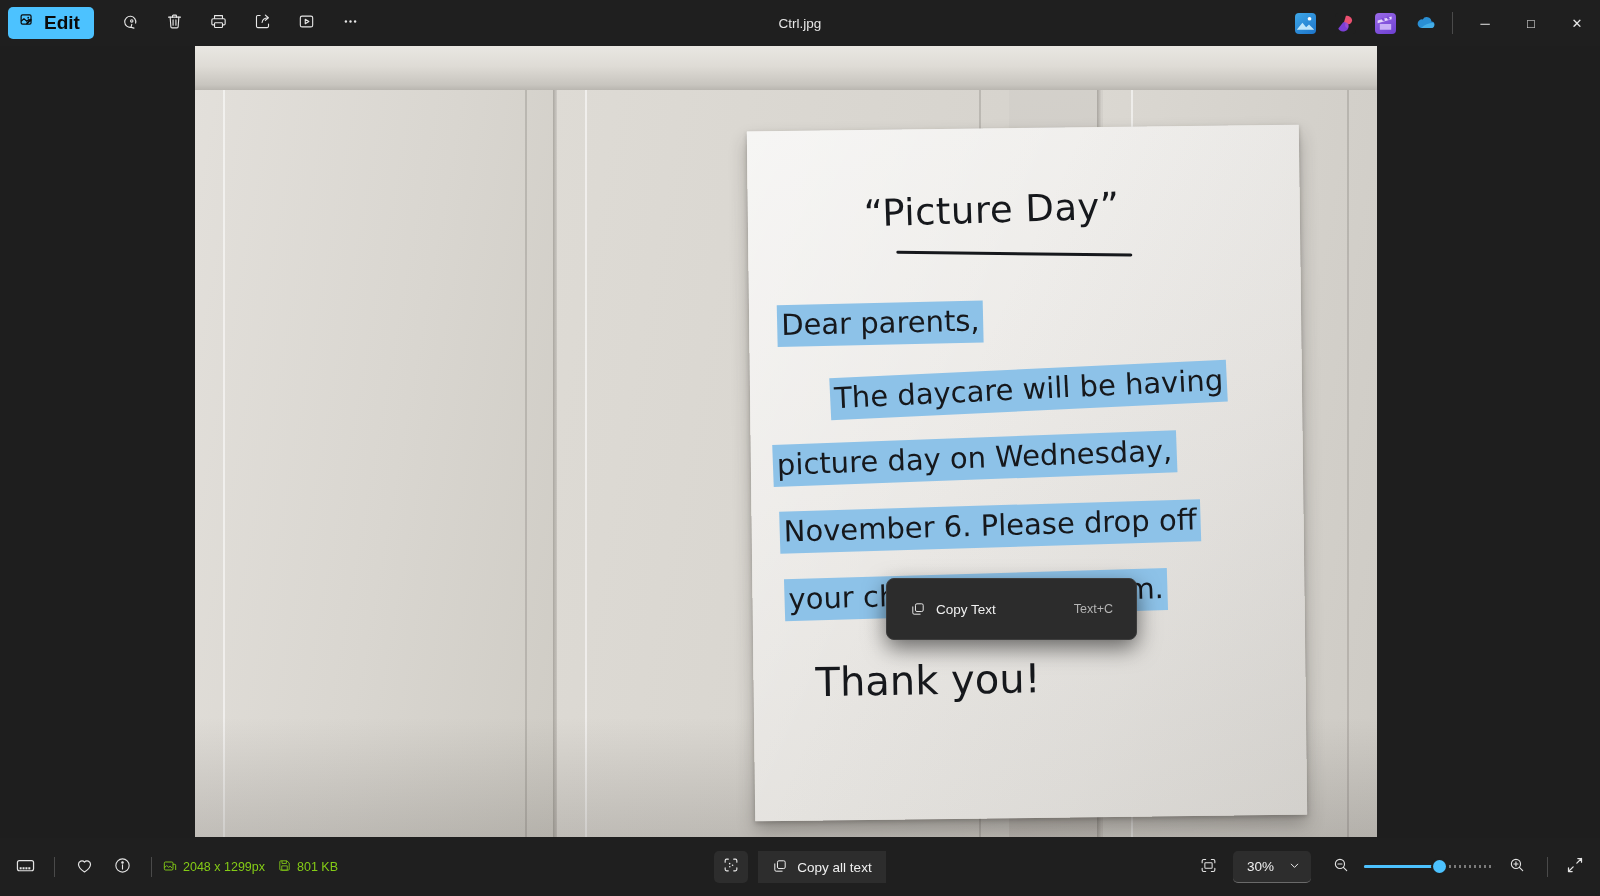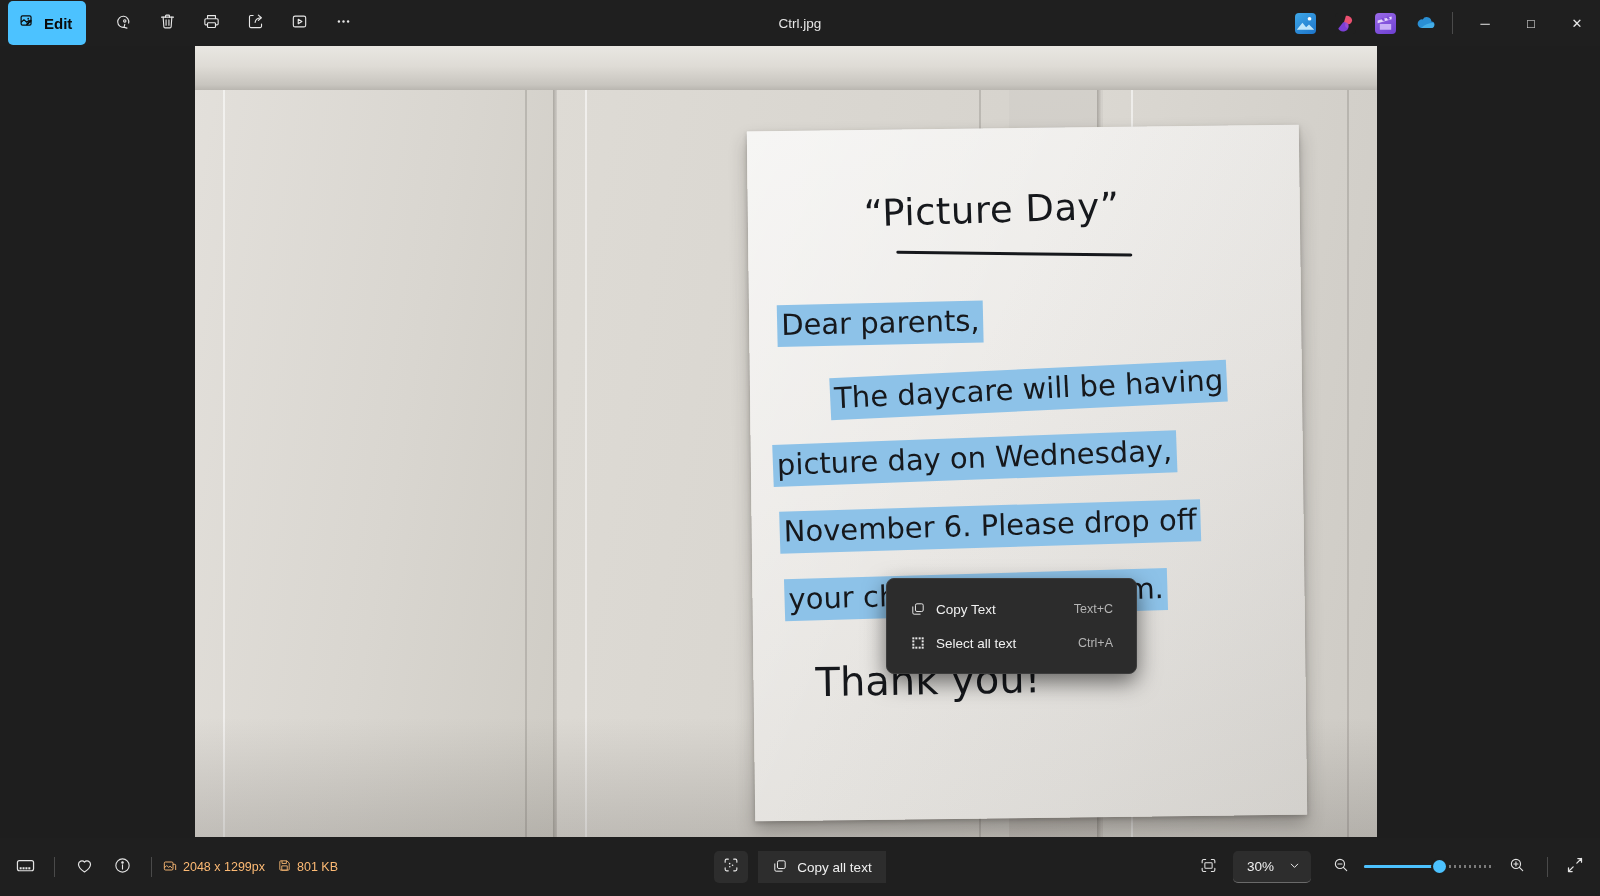--- a/index.html
+++ b/index.html
@@ -18,23 +18,23 @@
   
   .titlebar {
     position: relative;
     height: 46px; flex: 0 0 46px;
     background: #1f1f1f;
     display: flex; align-items: center;
   }
   .tb-left { display: flex; align-items: center; padding-left: 8px; gap: 2px; }
   .edit-btn {
     display: flex; align-items: center; gap: 8px;
-    height: 44px; padding: 0 14px 0 11px;
+    height: 32px; padding: 0 14px 0 11px;
     background: #4cc2ff; color: #0a0a0a;
-    border-radius: 5px; font-size: 15px; font-weight: 600;
+    border-radius: 5px; font-size: 19px; font-weight: 600;
     cursor: pointer;
   }
   .tb-icon {
     width: 42px; height: 32px;
     display: flex; align-items: center; justify-content: center;
     border-radius: 5px; cursor: pointer; color: #e8e8e8;
   }
   .tb-gap { width: 12px; }
   .tb-title {
     position: absolute; left: 0; right: 0; top: 0; height: 46px;
@@ -163,21 +163,21 @@
     background: #1f1f1f;
     display: flex; align-items: center;
   }
   .bb-left { display: flex; align-items: center; padding-left: 6px; }
   .bb-icon {
     width: 38px; height: 34px; display: flex;
     align-items: center; justify-content: center;
     border-radius: 5px; color: #e4e4e4; cursor: pointer;
   }
   .bb-div { width: 1px; height: 20px; background: #4a4a4a; margin: 0 10px; }
-  .meta { display: flex; align-items: center; gap: 7px; color: #fdba74; font-size: 12.5px; }
+  .meta { display: flex; align-items: center; gap: 7px; color: #84cc16; font-size: 12.5px; }
   .meta .mi { display:flex; align-items:center; gap:5px; }
   .bb-center {
     position: absolute; left: 0; right: 0;
     display: flex; align-items: center; justify-content: center; gap: 10px;
     pointer-events: none;
   }
   .bb-center > * { pointer-events: auto; }
   .scan-btn {
     width: 34px; height: 32px; border-radius: 5px;
     background: #2d2d2d; display:flex; align-items:center; justify-content:center;
@@ -405,40 +405,20 @@
         <span class="ctxicon">
           <svg width="16" height="16" viewBox="0 0 24 24" fill="none" stroke="currentColor" stroke-width="1.5" stroke-linejoin="round">
             <rect x="8.2" y="4.2" width="11.6" height="11.6" rx="2.2"></rect>
             <path d="M15.8 19.8H6.2a2 2 0 0 1-2-2V8.2"></path>
           </svg>
         </span>
         <span class="ctxlabel">Copy Text</span>
         <span class="ctxaccel">Text+C</span>
       </div>
 
-      <div class="ctxitem">
-        <span class="ctxicon">
-          <svg width="16" height="16" viewBox="0 0 24 24" fill="currentColor">
-            <rect x="3.5" y="3.5" width="3" height="3"></rect>
-              <rect x="8" y="3.5" width="3" height="3"></rect>
-            <rect x="13" y="3.5" width="3" height="3"></rect>
-              <rect x="17.5" y="3.5" width="3" height="3"></rect>
-            <rect x="3.5" y="8" width="3" height="3"></rect>
-              <rect x="17.5" y="8" width="3" height="3"></rect>
-            <rect x="3.5" y="13" width="3" height="3"></rect>
-              <rect x="17.5" y="13" width="3" height="3"></rect>
-            <rect x="3.5" y="17.5" width="3" height="3"></rect>
-              <rect x="8" y="17.5" width="3" height="3"></rect>
-            <rect x="13" y="17.5" width="3" height="3"></rect>
-              <rect x="17.5" y="17.5" width="3" height="3"></rect>
-          </svg>
-        </span>
-        <span class="ctxlabel">Select all text</span>
-        <span class="ctxaccel">Ctrl+A</span>
-      </div>
     </div>
   </div>
 
   <div class="bottombar">
 
     <div class="bb-left">
       <div class="bb-icon">
         <span>
           <svg width="21" height="21" viewBox="0 0 24 24" fill="none" stroke="currentColor" stroke-width="1.4">
             <rect x="2.8" y="6.5" width="18.4" height="11.5" rx="2.2"></rect>

